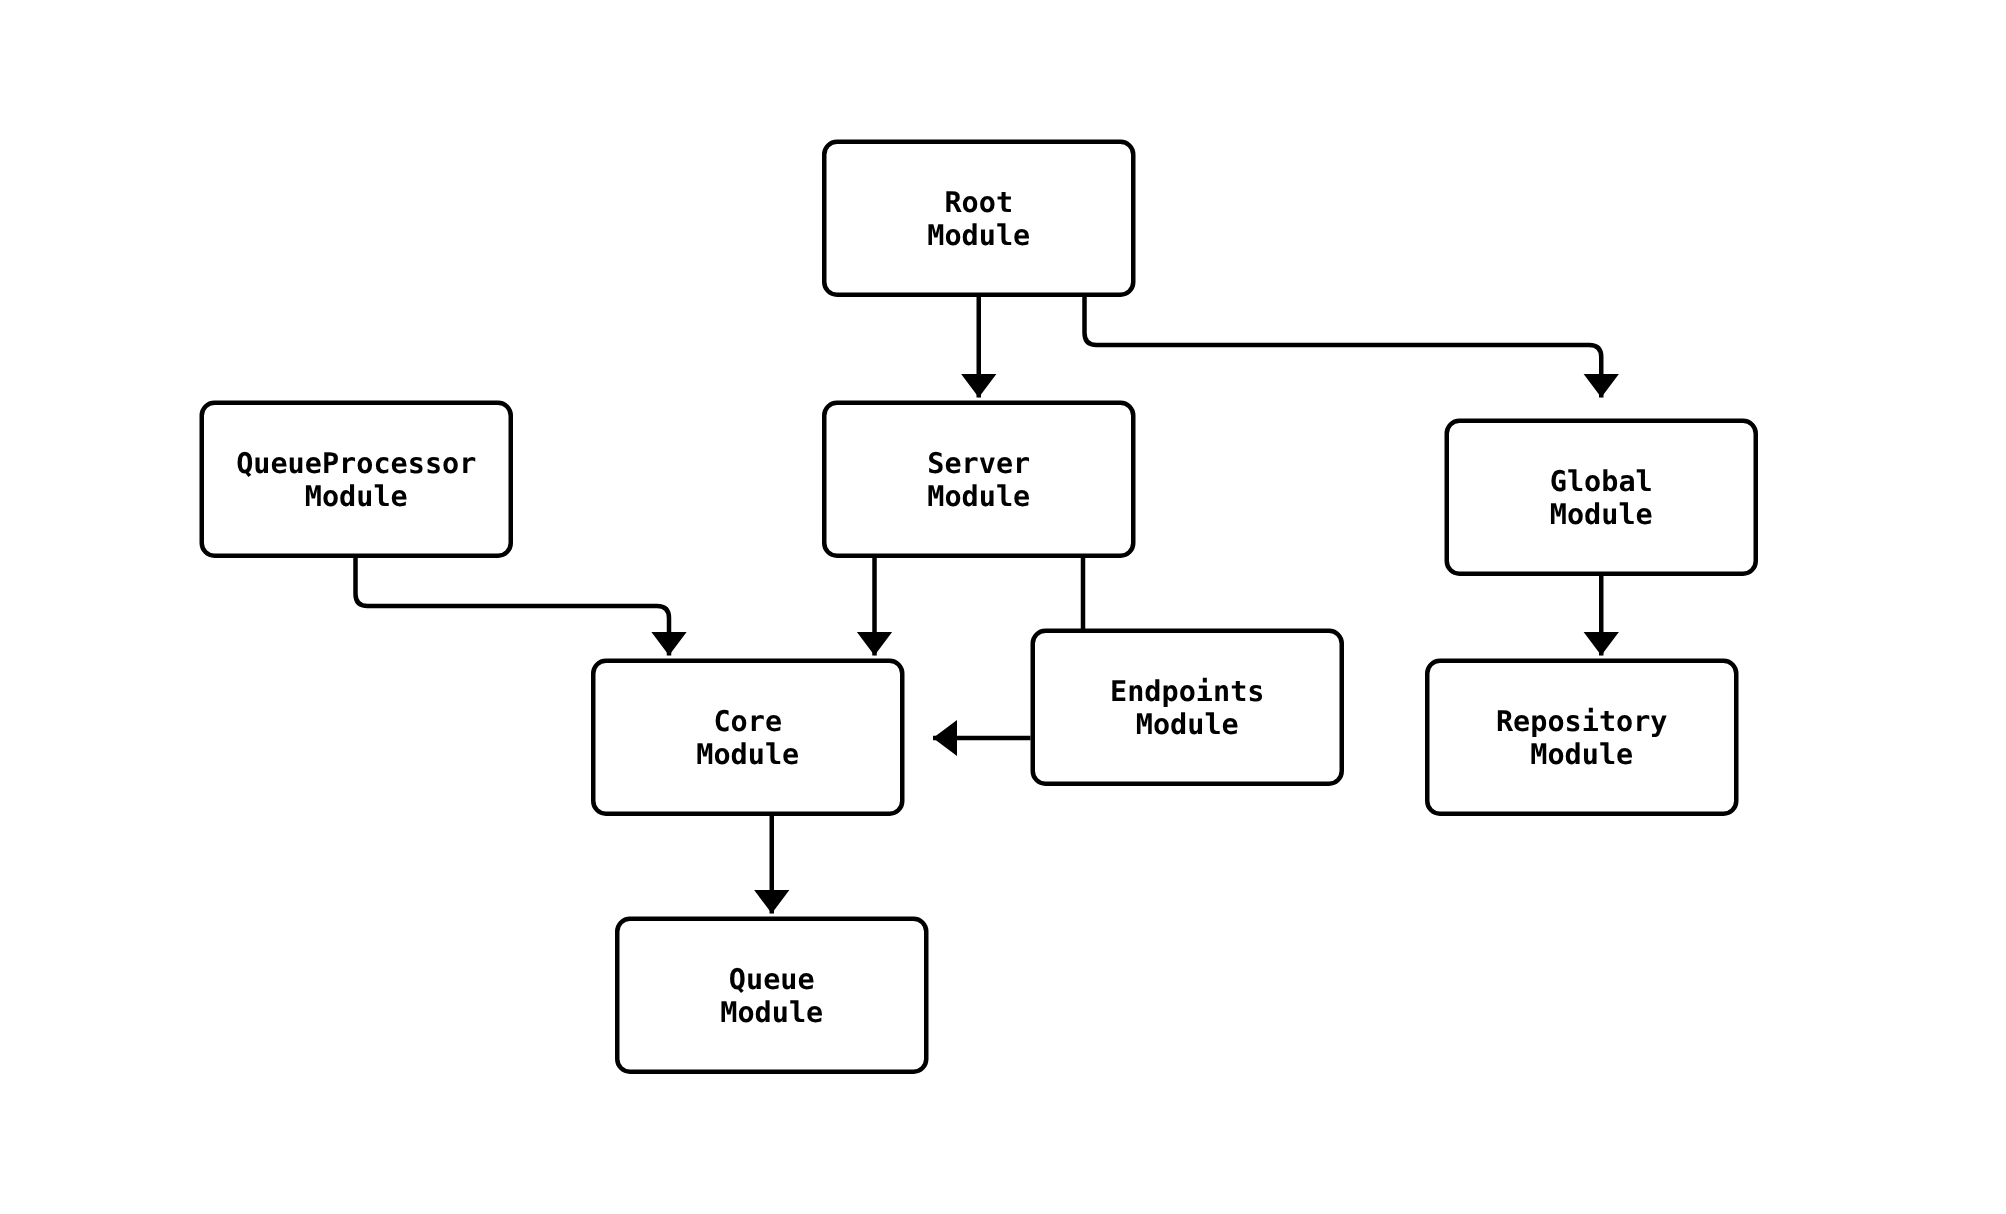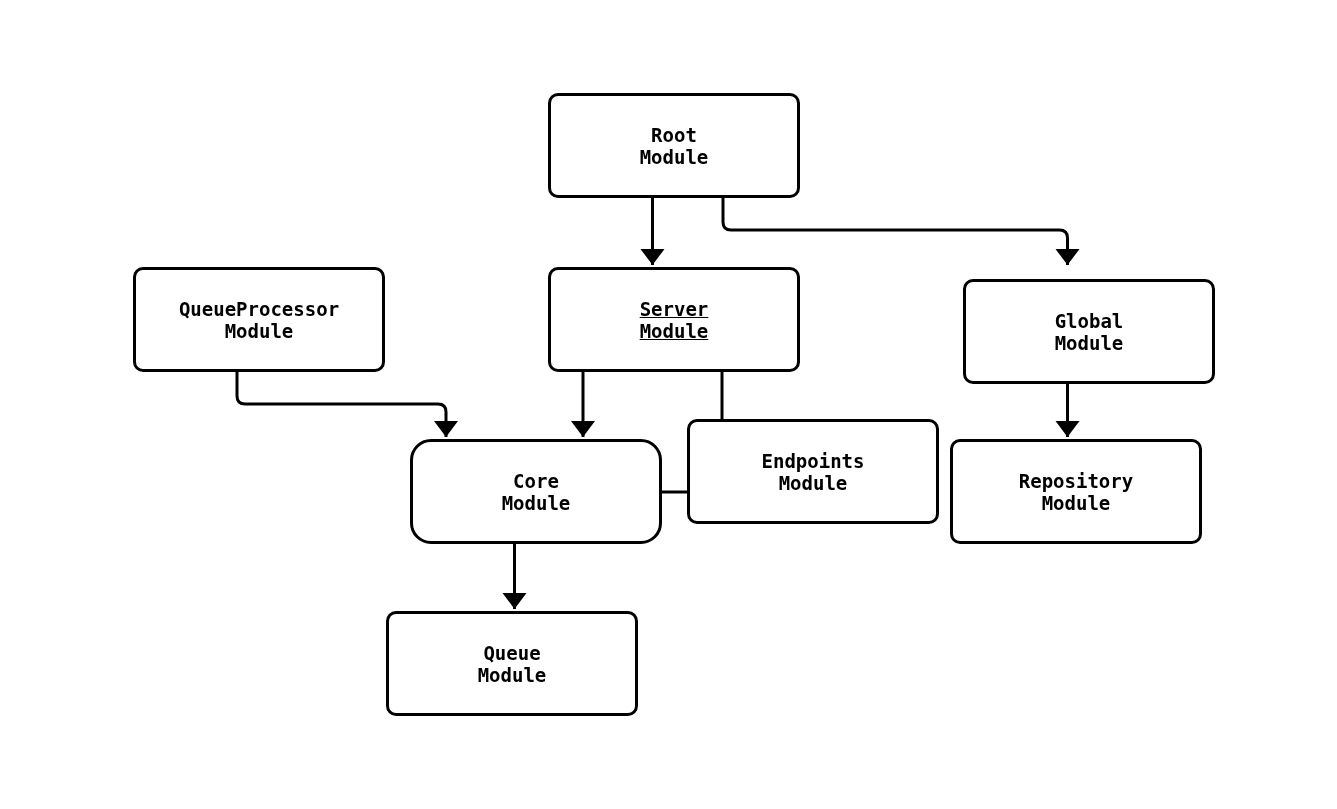--- a/index.html
+++ b/index.html
@@ -22,46 +22,46 @@
     width: 1337px;
     height: 809px;
   }
   .edge {
     fill: none;
     stroke: #000000;
     stroke-width: 3;
   }
   .node {
     position: absolute;
-    width: 252px;
+    width: 209px;
     height: 105px;
     box-sizing: border-box;
     background: #ffffff;
     border: 3px solid #000000;
     border-radius: 10px;
     display: flex;
     align-items: center;
     justify-content: center;
     text-align: center;
   }
   .node-label {
     font-size: 19px;
     line-height: 22px;
     font-weight: 700;
     color: #000000;
     white-space: pre-line;
   }
   .node-root           { left: 548px; top: 93px;  }
   .node-queueprocessor { left: 133px; top: 267px; }
-  .node-server         { left: 548px; top: 267px; text-decoration: underline; }
+  .node-server         { left: 548px; top: 267px; }
   .node-global         { left: 963px; top: 267px; margin-top: 12px; }
-  .node-core           { left: 410px; top: 439px; border-radius: 21px; }
+  .node-core           { left: 394px; top: 439px; }
   .node-endpoints      { left: 687px; top: 419px; }
   .node-repository     { left: 950px; top: 439px; }
-  .node-queue          { left: 386px; top: 611px; }
+  .node-queue          { left: 410px; top: 611px; }
 </style>
 </head>
 <body>
 
 <div class="canvas">
 
   <svg class="edges-svg" viewBox="0 0 1337 809" xmlns="http://www.w3.org/2000/svg">
     <defs>
       <marker id="arrowhead" markerUnits="userSpaceOnUse" markerWidth="18" markerHeight="26" refX="16" refY="12" orient="auto">
         <polygon points="0,0 16,12 0,24" fill="#000000"></polygon>

